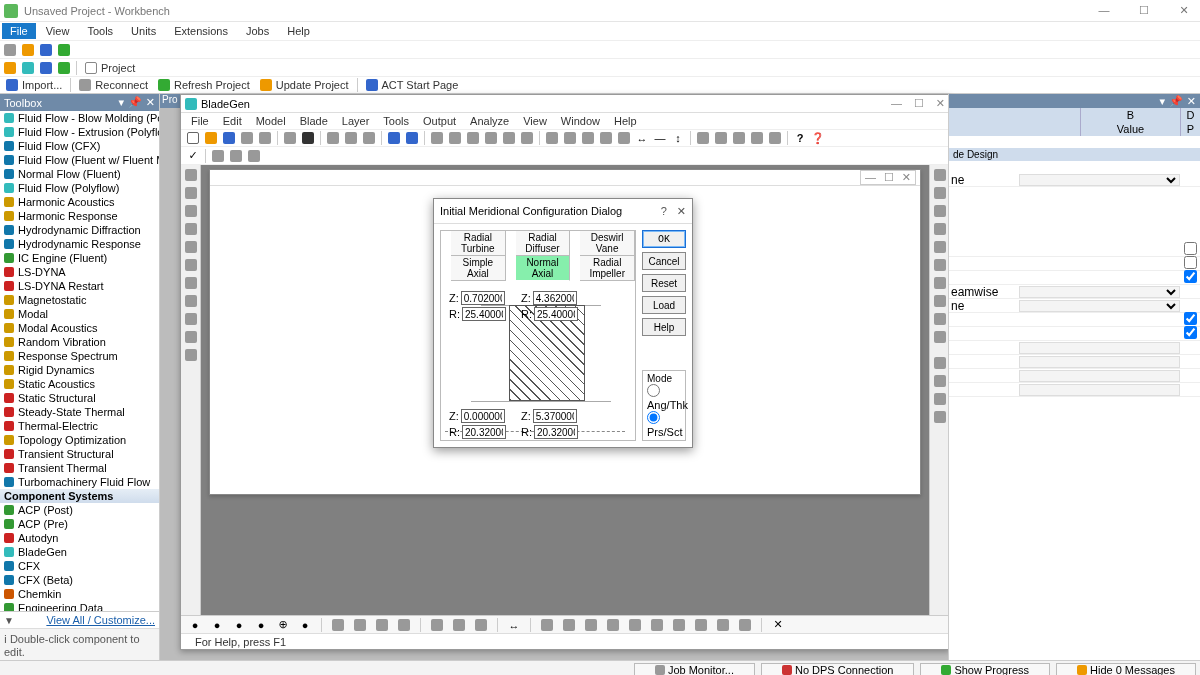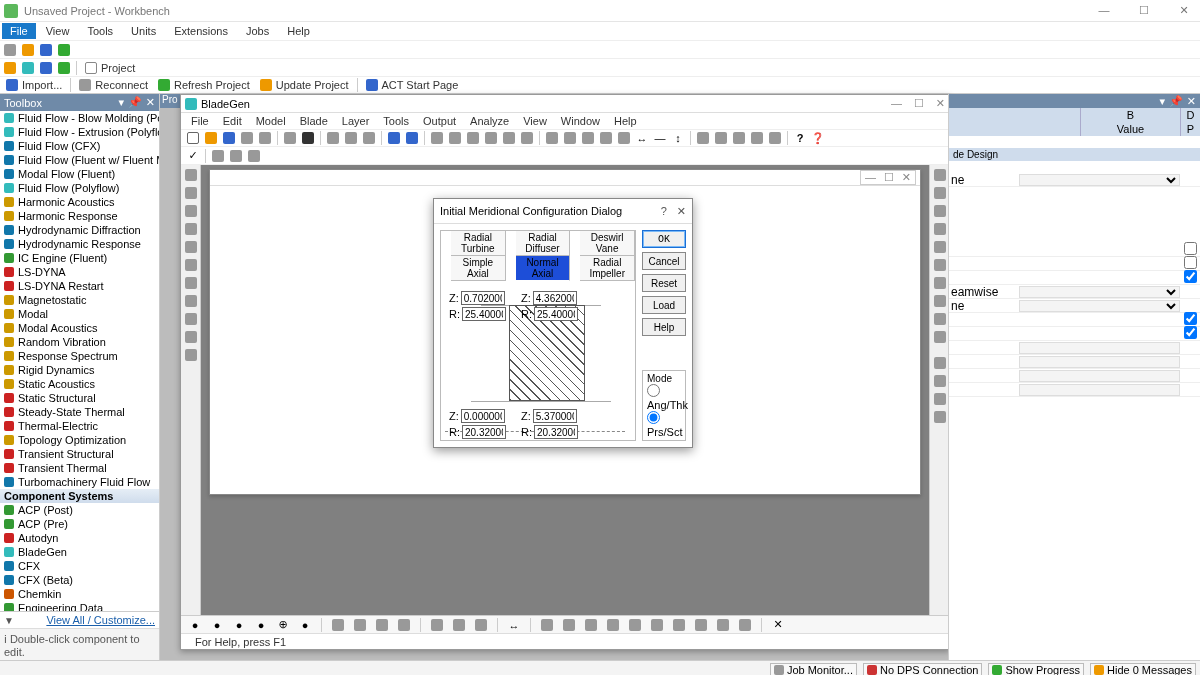--- a/index.html
+++ b/index.html
@@ -69,21 +69,21 @@
   .innerwin .iwtitle .swbtns { margin-left: auto; display: flex; gap: 8px; color: #888; border: 1px solid #ccc; padding: 0 4px; }
 
   
   .dialog { position: absolute; left: 232px; top: 33px; width: 260px; background: #fff; border: 1px solid #888; box-shadow: 0 3px 10px rgba(0,0,0,0.4); }
   .dialog .dtitle { height: 20px; display: flex; align-items: center; padding: 12px 6px; border-bottom: 1px solid #ddd; }
   .dialog .dtitle .dclose { margin-left: auto; display: flex; gap: 10px; color: #555; }
   .dialog .dbody { padding: 6px; display: flex; gap: 6px; }
   .dialog .tabs { border: 1px solid #bbb; flex: 1; }
   .dialog .tabrow { display: flex; }
   .dialog .tab { flex: 1; text-align: center; padding: 1px 2px; border-right: 1px solid #bbb; border-bottom: 1px solid #bbb; background: #f7f7f7; font-size: 10px; margin-left: 10px; }
-  .dialog .tab.active { background: #1d4ed8; border-bottom-color: #fff; }
+  .dialog .tab.active { background: #86efac; border-bottom-color: #fff; }
   .dialog .tabcontent { padding: 4px; position: relative; height: 158px; }
   .dialog .zr { position: absolute; display: flex; align-items: center; gap: 2px; font-size: 10px; }
   .dialog .zr input { width: 44px; height: 14px; font-size: 10px; border: 1px solid #666; padding: 0 2px; text-align: right; }
   .dialog .btncol { width: 44px; display: flex; flex-direction: column; gap: 4px; }
   .dialog .btncol button { height: 18px; border: 1px solid #888; background: #f0f0f0; font-size: 10px; }
   .dialog .btncol button.ok { border: 1px solid #1a6fd6; box-shadow: inset 0 0 0 1px #7ab9f7; font-family: Liberation Mono, monospace; }
   .dialog .mode { border: 1px solid #bbb; margin-top: 30px; padding: 2px 4px; font-size: 10px; }
   .dialog .mode .mh { font-size: 10px; }
   .dialog .mode label { display: block; font-size: 10px; }
 
@@ -101,21 +101,21 @@
   .proppane .row { display: flex; border-bottom: 1px solid #eee; height: 14px; align-items: center; }
   .proppane .row .lab { width: 70px; padding: 0 2px; overflow: hidden; white-space: nowrap; font-size: 12px; }
   .proppane .row .val { flex: 1; padding: 0 2px; }
   .proppane .row .chk { width: 20px; text-align: center; }
   .proppane .section { background: #cfdcec; padding: 1px 4px; font-size: 10px; }
   .proppane .field { background: #f4f4f4; border: 1px solid #ddd; height: 12px; flex: 1; }
   .proppane select.field { font-size: 10px; }
 
   
   .wbstatus { height: 18px; background: #f4f4f4; border-top: 1px solid #ccc; display: flex; align-items: center; padding: 0 4px; gap: 6px; }
-  .wbstatus .sbtn { border: 1px solid #bbb; padding: 0 3px; background: #f8f8f8; display: flex; align-items: center; gap: 3px; font-size: 10px; }
+  .wbstatus .sbtn { border: 1px solid #bbb; padding: 0 20px; background: #f8f8f8; display: flex; align-items: center; gap: 3px; font-size: 10px; }
   .wbstatus .spacer { flex: 1; }
 
   .mini { font-size: 10px; color: #555; }
 
   
   .toolbox .list::-webkit-scrollbar { width: 12px; }
   .toolbox .list::-webkit-scrollbar-thumb { background: #c8c8c8; border: 2px solid #eee; }
 </style>
 </head>
 <body>
@@ -223,21 +223,21 @@
         <div class="item">
           <span class="dot" style="background:#17a"></span>
           <span>Fluid Flow (CFX)</span>
         </div>
         <div class="item">
           <span class="dot" style="background:#17a"></span>
           <span>Fluid Flow (Fluent w/ Fluent Meshing) ()</span>
         </div>
         <div class="item">
           <span class="dot" style="background:#17a"></span>
-          <span>Modal Flow (Fluent)</span>
+          <span>Normal Flow (Fluent)</span>
         </div>
         <div class="item">
           <span class="dot" style="background:#3bb"></span>
           <span>Fluid Flow (Polyflow)</span>
         </div>
         <div class="item">
           <span class="dot" style="background:#c90"></span>
           <span>Harmonic Acoustics</span>
         </div>
         <div class="item">

